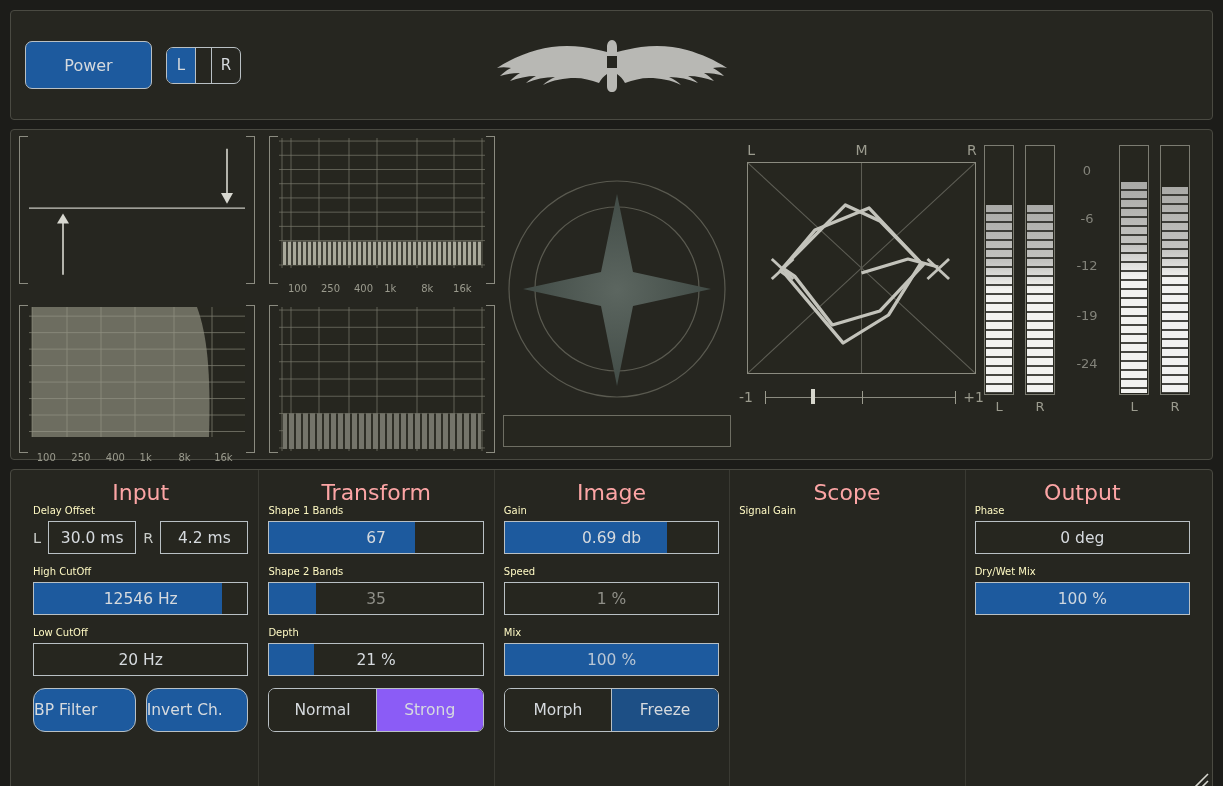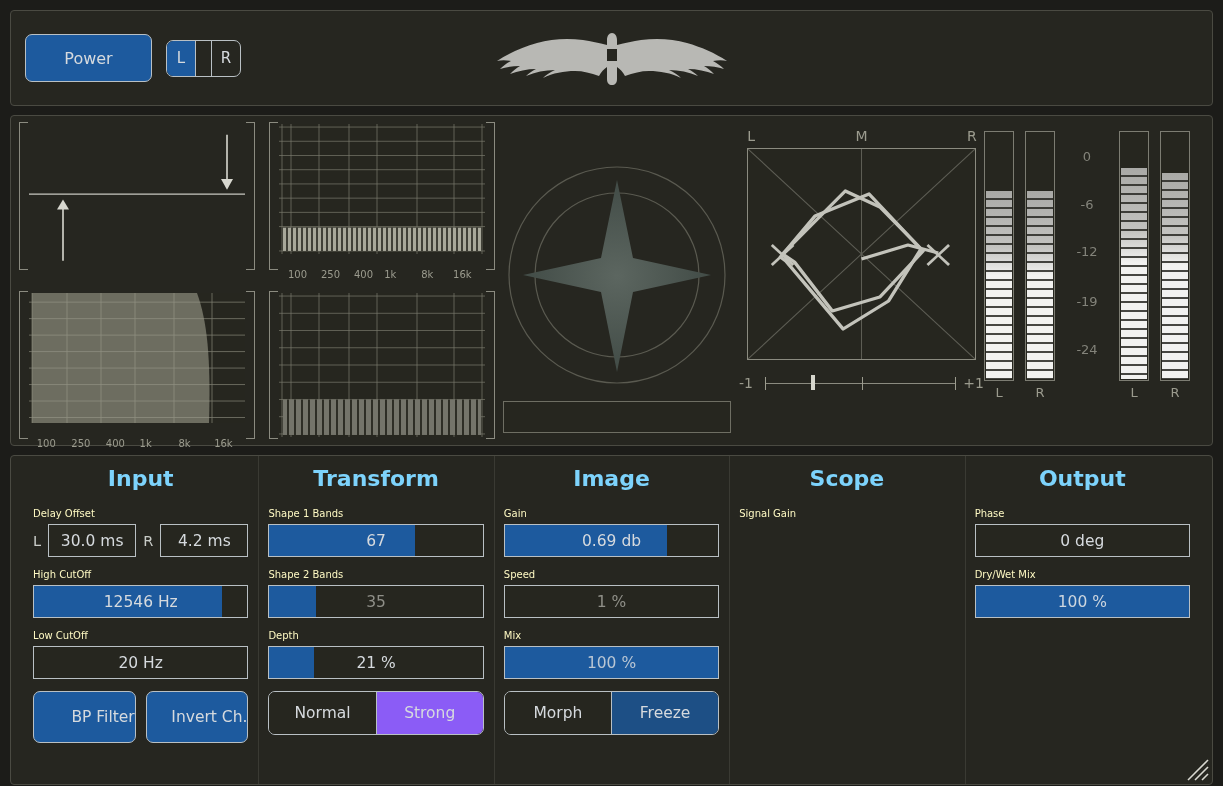--- a/index.html
+++ b/index.html
@@ -19,21 +19,21 @@
   
   .panel {
     background: #262620;
     border: 1px solid #4a4a42;
     border-radius: 4px;
   }
 
   
   .header {
     position: relative;
-    height: 96px;
+    height: 110px;
     margin-bottom: 9px;
     display: flex;
     align-items: center;
     padding-left: 14px;
   }
   .power-btn {
     width: 127px; height: 48px;
     background: #1d5a9e;
     border: 1px solid #b9c0c4;
     border-radius: 7px;
@@ -246,24 +246,22 @@
   }
   .ctrl-col + .ctrl-col::before {
     content: "";
     position: absolute;
     left: 0; top: -10px; bottom: -14px;
     width: 1px;
     background: #3a3a33;
   }
   .col-title {
     text-align: center;
-    color: #7dd3fc;
+    color: #fca5a5;
     font-size: 22px;
-    margin-bottom: 17px;
-    font-weight: bold;
   }
   .ctrl-label {
     color: #fef9c3;
     font-size: 10px;
     margin-bottom: 5px;
   }
   .slider {
     position: relative;
     height: 33px;
     border: 1px solid #b9c0c4;
@@ -292,27 +290,27 @@
     align-items: center;
     gap: 7px;
     margin-bottom: 12px;
   }
   .dual-row .tag { color: #c9ccc8; font-size: 14.5px; }
   .dual-row .slider { flex: 1; margin-bottom: 0; }
 
   .btn-row { display: flex; gap: 10px; margin-top: 2px; }
   .big-btn {
     flex: 1;
-    height: 52px;
+    height: 44px;
     border: 1px solid #b9c0c4;
-    border-radius: 7px;
+    border-radius: 12px;
     background: #1d5a9e;
     color: #d6dade;
     font-size: 15.5px;
-    display: flex; align-items: center; justify-content: flex-end;
+    display: flex; align-items: center; justify-content: flex-start;
     cursor: pointer;
   }
   .seg-group {
     display: flex;
     height: 44px;
     border: 1px solid #b9c0c4;
     border-radius: 7px;
     overflow: hidden;
     margin-top: 2px;
   }

